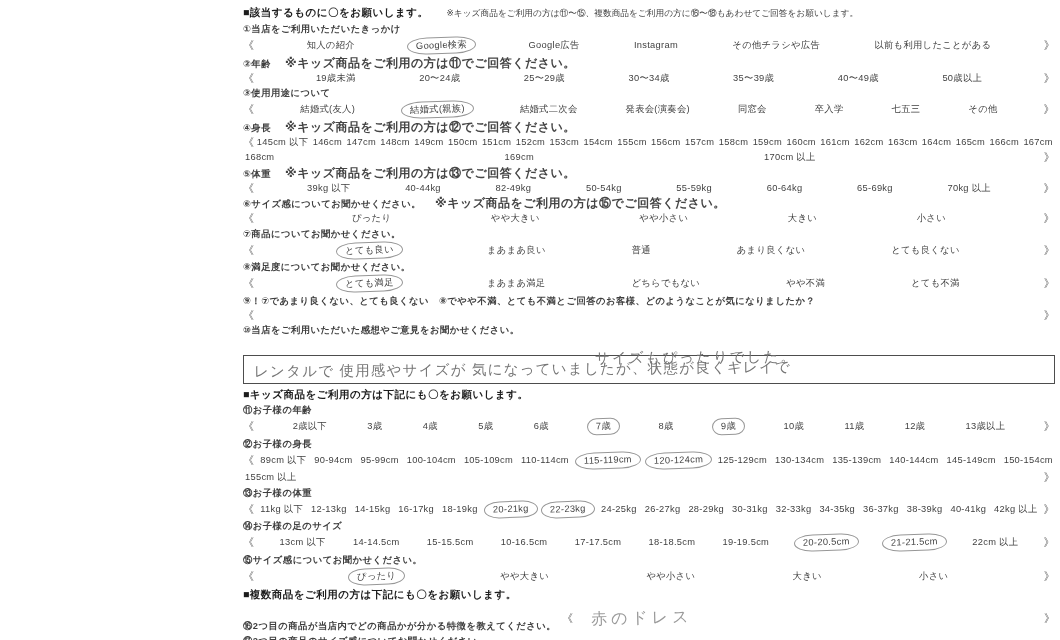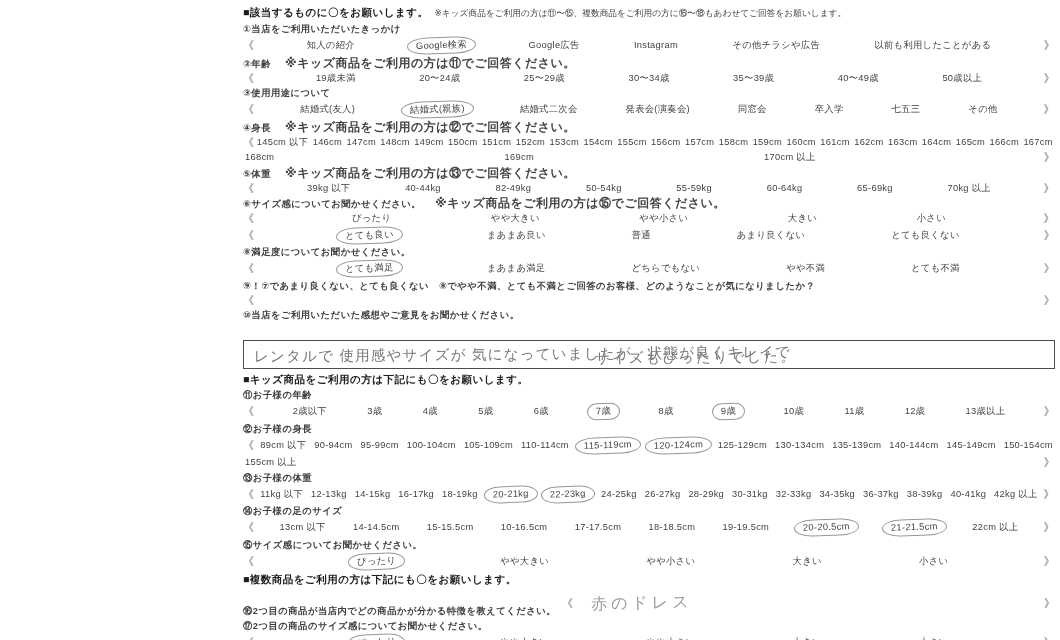--- a/index.html
+++ b/index.html
@@ -1,20 +1,20 @@
 <!DOCTYPE html>
 <html><head>
 <meta charset="utf-8">
 <style>
   html,body{margin:0;padding:0;background:#fff;}
   .page{position:relative;width:1060px;height:640px;background:#ffffff;overflow:hidden;
         font-family:"Liberation Sans","DejaVu Sans",sans-serif;color:#3f3f3f;}
   .content{position:absolute;left:243px;top:2px;width:812px;}
   .sec-title{font-weight:bold;font-size:10.5px;line-height:14px;margin-top:3px;color:#1c1c1c;letter-spacing:.5px;white-space:nowrap;}
-  .sec-note{font-weight:normal;font-size:8.7px;color:#3f3f3f;margin-left:6px;letter-spacing:0;}
+  .sec-note{font-weight:normal;font-size:8.7px;color:#3f3f3f;margin-left:18px;letter-spacing:0;}
   .question{}
   .q-label{font-size:9.3px;line-height:12px;margin-top:3px;letter-spacing:.5px;white-space:nowrap;font-weight:bold;}
   .q-note{font-size:12px;margin-left:14px;color:#454545;}
   .opt-row{display:flex;justify-content:space-between;align-items:center;flex-wrap:wrap;
            font-size:9.3px;line-height:12.5px;margin-top:2px;row-gap:3px;letter-spacing:.3px;}
   .bracket{font-size:11px;color:#555;flex:0 0 auto;}
   .opt{white-space:nowrap;padding:0 2px;}
   .opt.circled{border:1.4px solid #979797;border-radius:48%/85%;padding:1px 8px;transform:rotate(-2deg);}
   .answer-box{border:1.6px solid #4d4d4d;margin-top:19px;height:27px;display:flex;align-items:center;padding:0 10px;overflow:hidden;}
   .hand{color:#767676;font-size:14.5px;letter-spacing:1.2px;transform:rotate(-.5deg);white-space:nowrap;}
@@ -130,20 +130,21 @@
             <span class="bracket">《</span>
             <span class="opt">ぴったり</span>
             <span class="opt">やや大きい</span>
             <span class="opt">やや小さい</span>
             <span class="opt">大きい</span>
             <span class="opt">小さい</span>
             <span class="bracket">》</span>
           </div>
         </div>
         <div class="question">
+          <div class="q-label">⑦商品についてお聞かせください。</div>
           <div class="opt-row">
             <span class="bracket">《</span>
             <span class="opt circled">とても良い</span>
             <span class="opt">まあまあ良い</span>
             <span class="opt">普通</span>
             <span class="opt">あまり良くない</span>
             <span class="opt">とても良くない</span>
             <span class="bracket">》</span>
           </div>
         </div>

